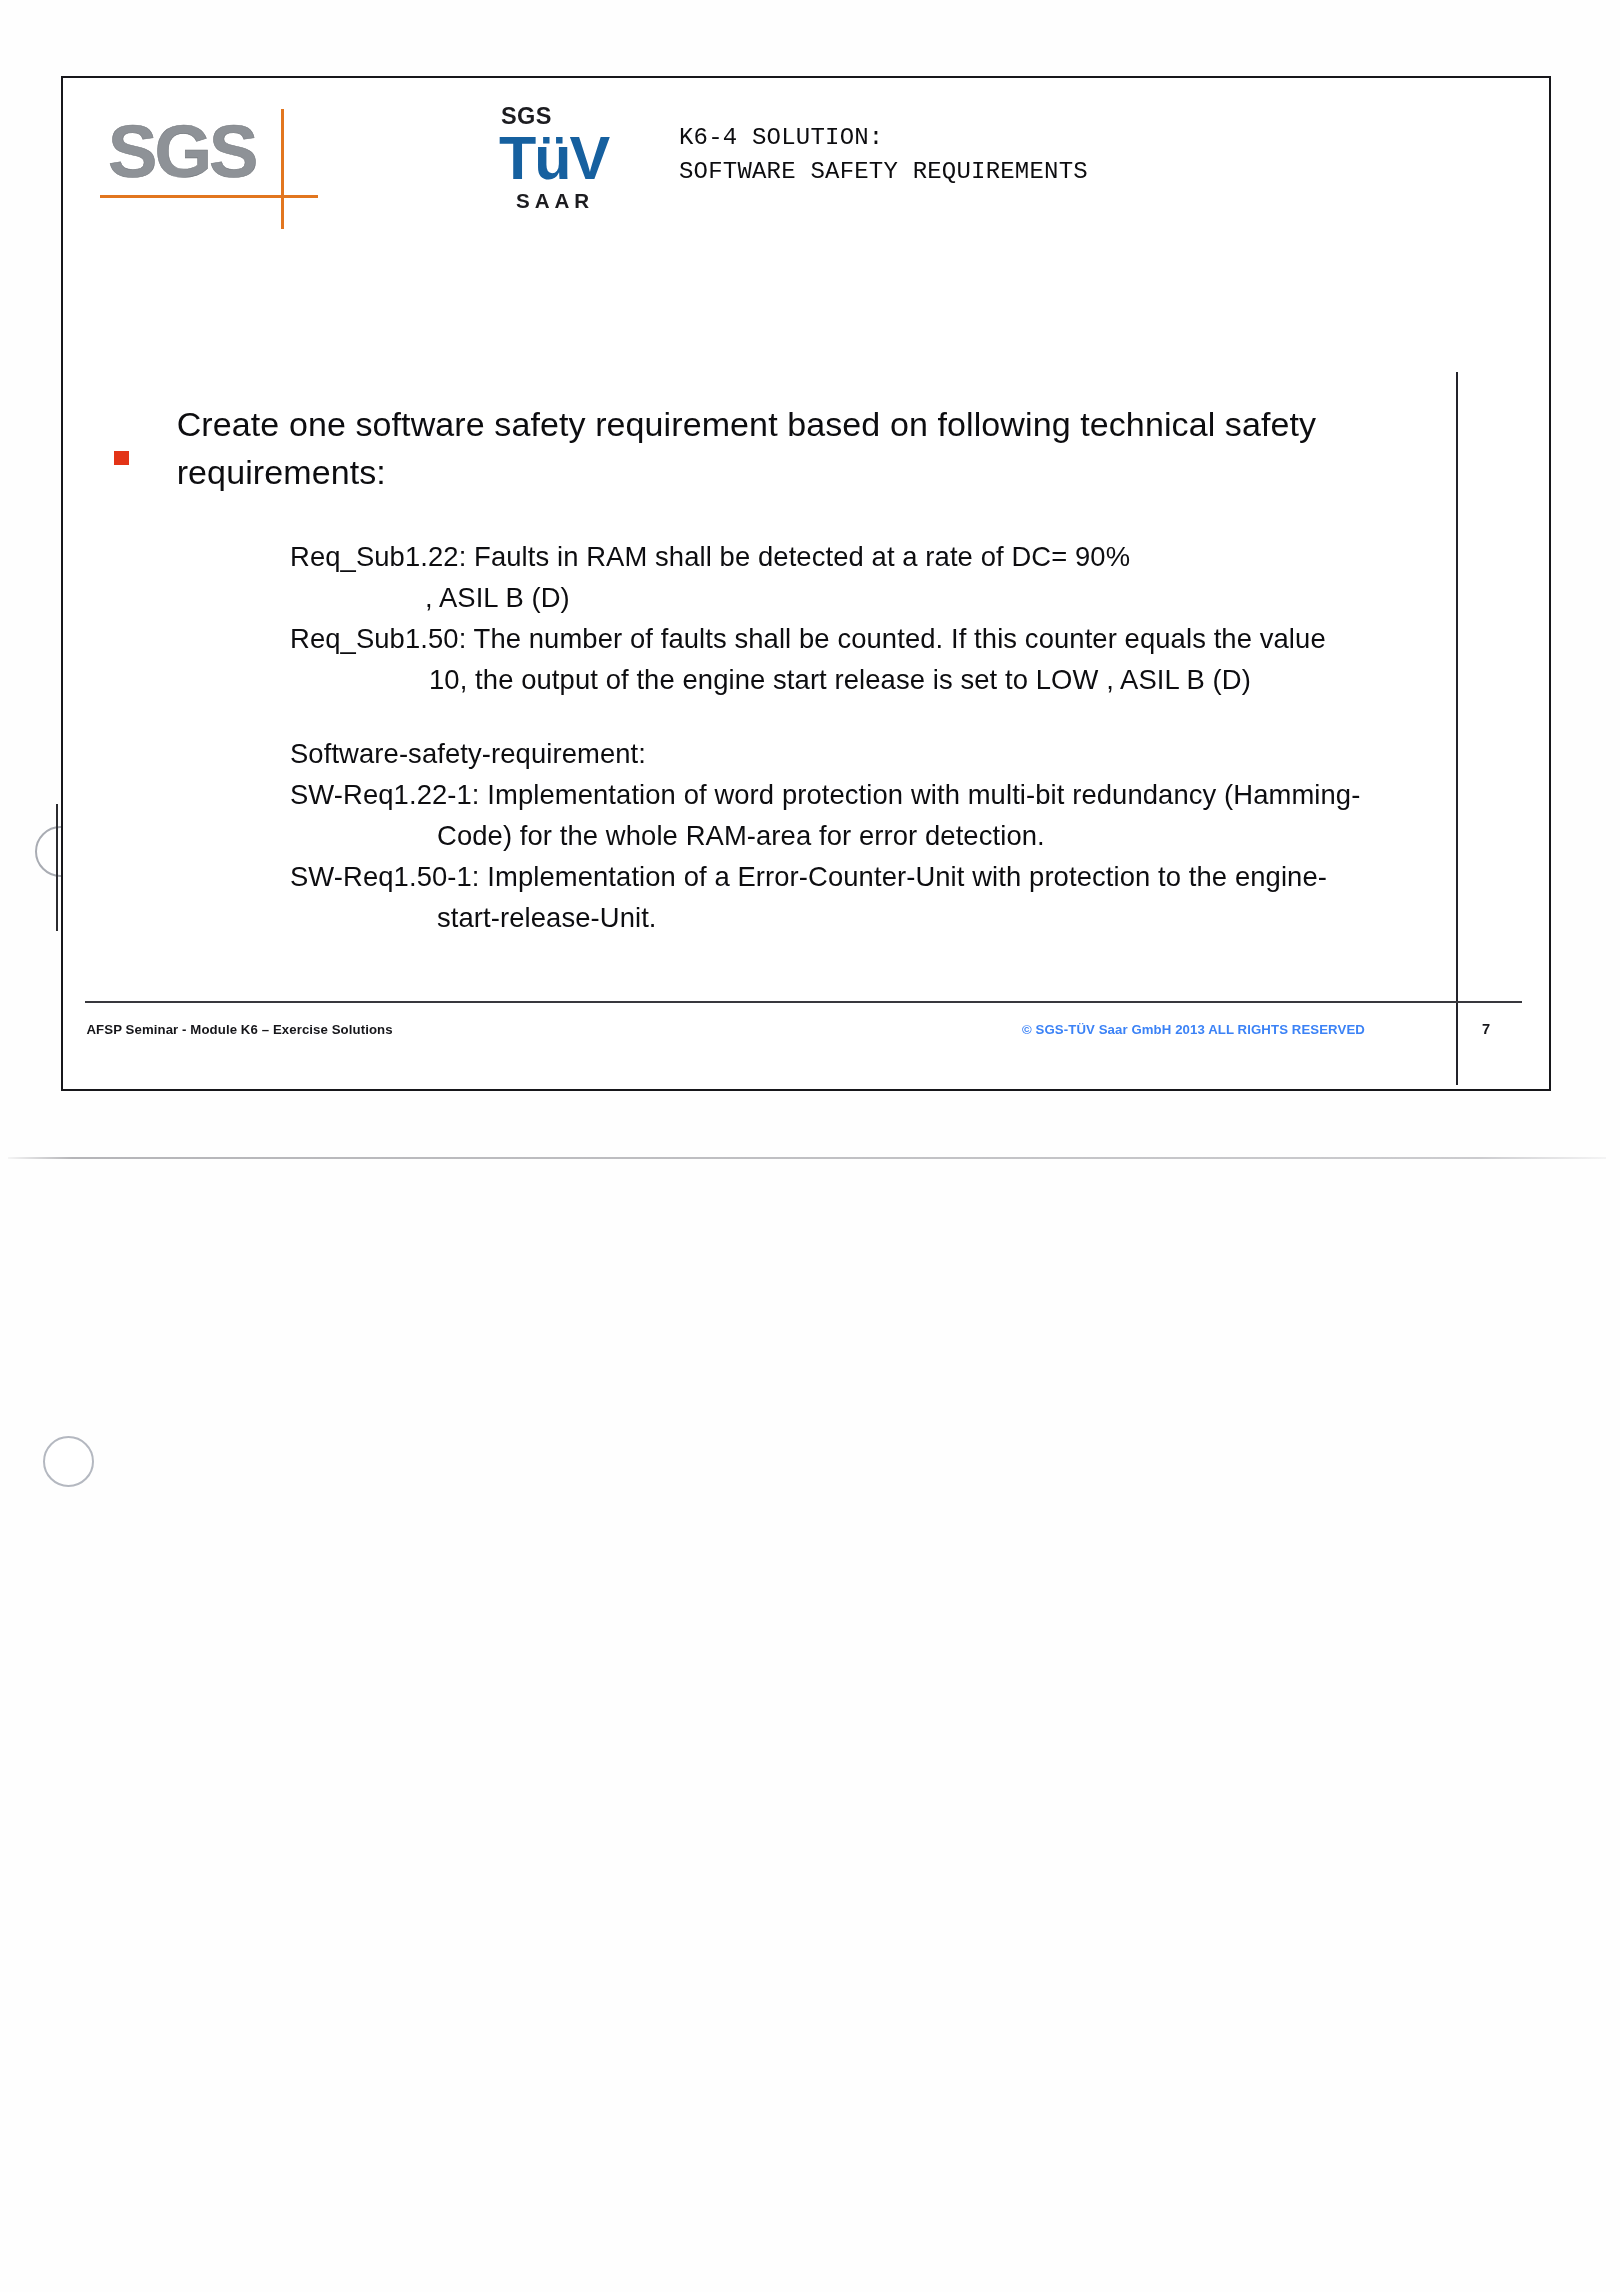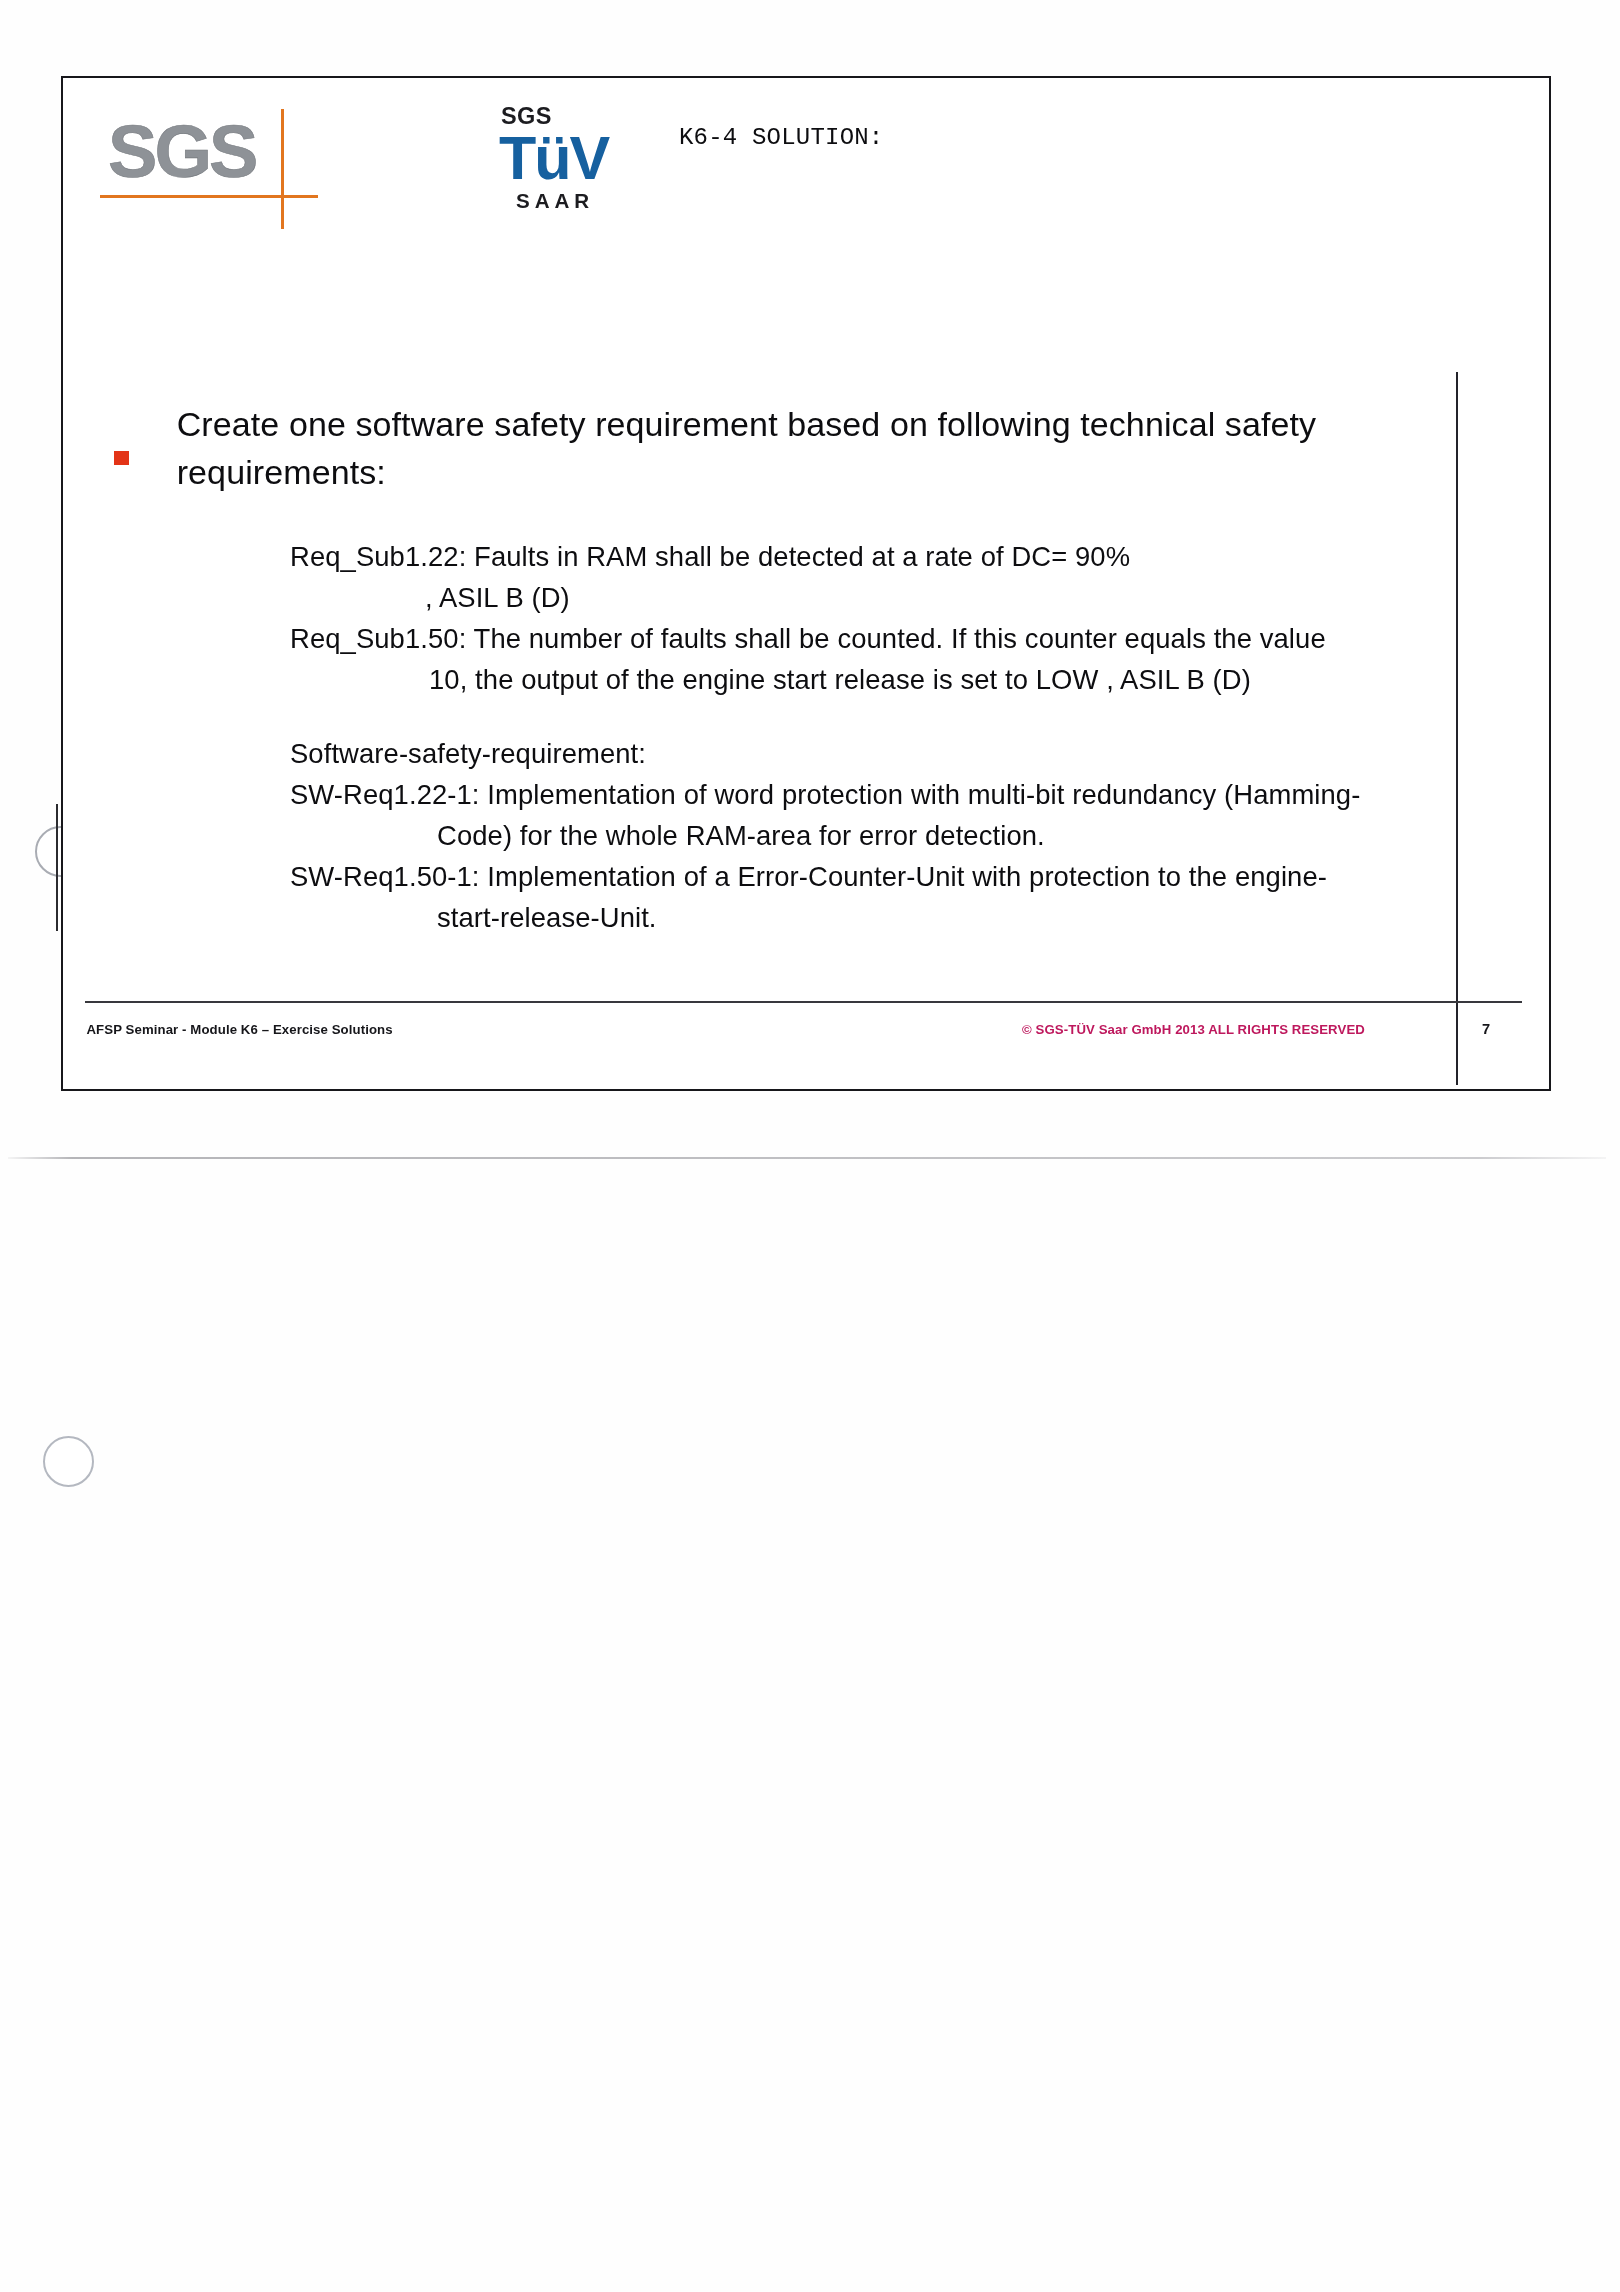--- a/index.html
+++ b/index.html
@@ -287,21 +287,21 @@
     color: #16161a;
     letter-spacing: 0.1px;
   }
   .footer-right {
     position: absolute;
     left: 959px;
     top: 26.5px;
     font-family: "Liberation Sans", sans-serif;
     font-size: 13.2px;
     font-weight: 700;
-    color: #be185d;
+    color: #3b82f6;
     letter-spacing: 0.1px;
   }
   .footer-pagenum {
     position: absolute;
     left: 1419px;
     top: 25.5px;
     font-family: "Liberation Sans", sans-serif;
     font-size: 14.7px;
     font-weight: 700;
     color: #16161a;
@@ -329,20 +329,21 @@
       </div>
 
       <div class="tuv-logo">
         <div class="tuv-top">SGS</div>
         <div class="tuv-main">TüV</div>
         <div class="tuv-bottom">SAAR</div>
       </div>
 
       <div class="slide-title">
         <div class="line">K6-4 SOLUTION:</div>
+        <div class="line">SOFTWARE SAFETY REQUIREMENTS</div>
       </div>
 
     </div>
 
     <div class="slide-body">
 
       <div class="vertical-guide"></div>
 
       <div class="bullet-row">
         <div class="bullet-marker"></div>

